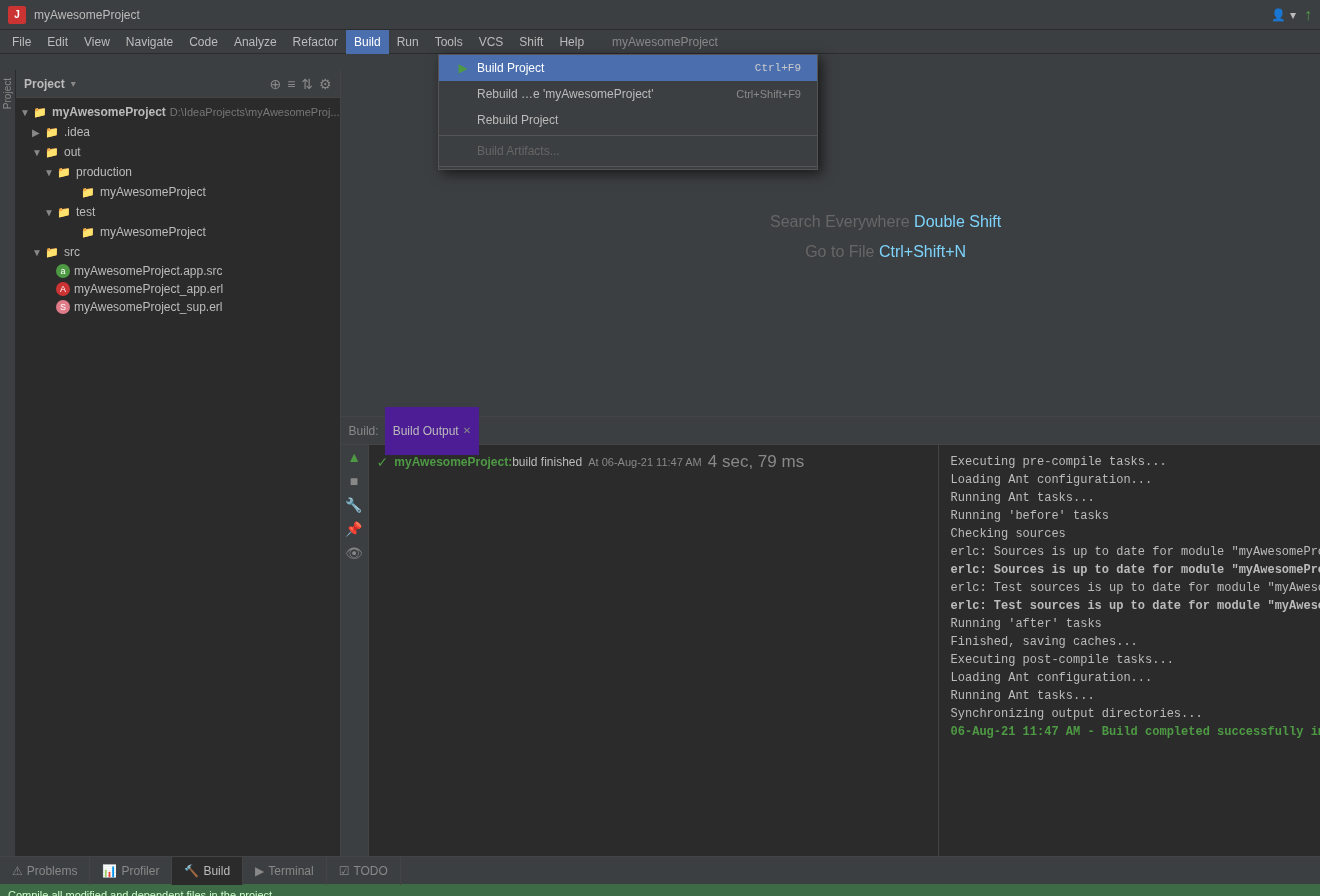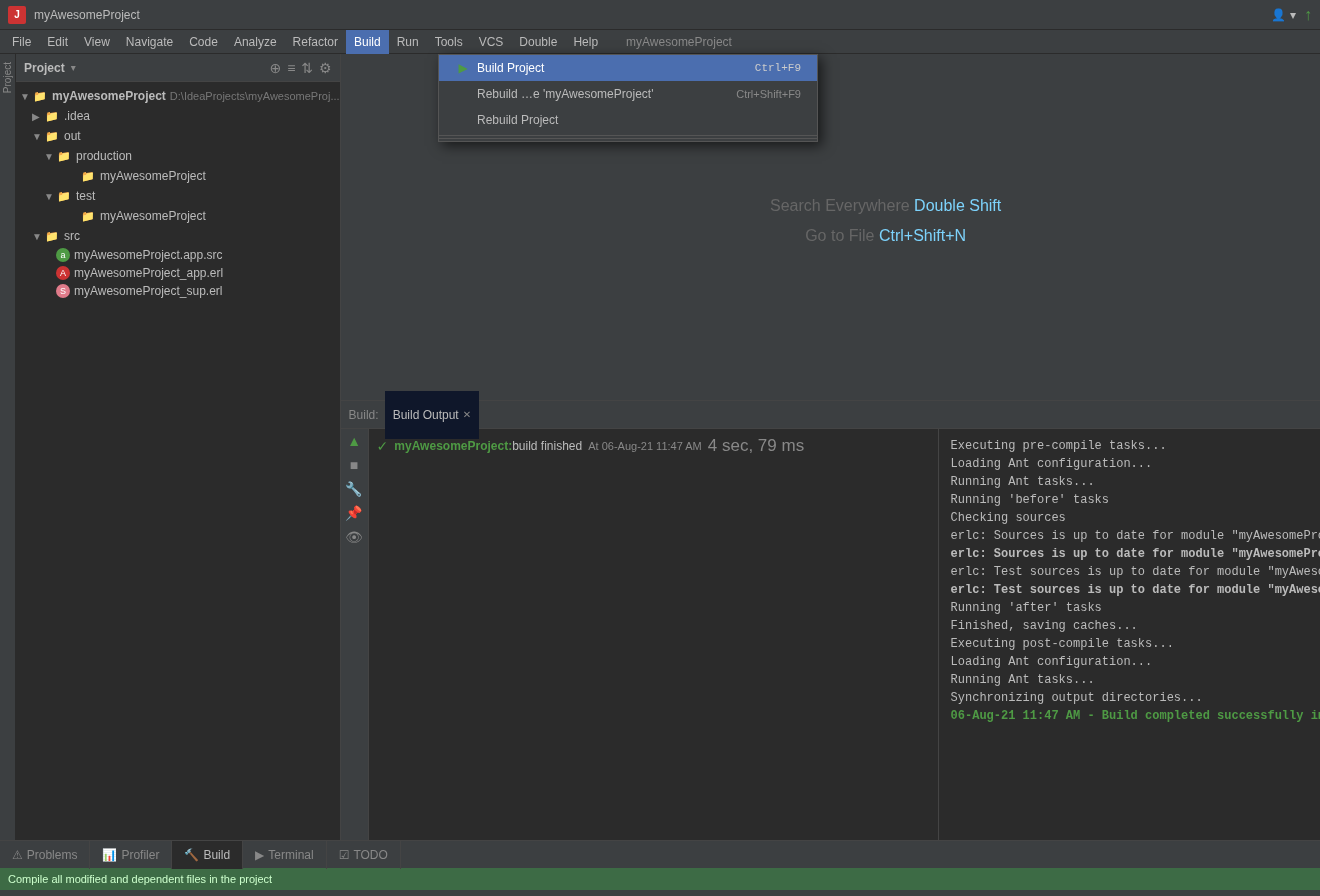--- a/index.html
+++ b/index.html
@@ -12,21 +12,21 @@
 
     
     #menubar { height: 24px; background: #3c3f41; display: flex; align-items: center; padding: 0 4px; border-bottom: 1px solid #2b2b2b; }
     .menu-item { padding: 2px 8px; font-size: 12px; color: #bbbbbb; cursor: pointer; height: 24px; display: flex; align-items: center; }
     .menu-item.build-active { background: #4b6eaf; color: white; }
     #titlebar-right { margin-left: auto; display: flex; align-items: center; gap: 8px; }
     .account-btn { color: #bbbbbb; font-size: 12px; cursor: pointer; display: flex; align-items: center; gap: 2px; }
     .update-icon { color: #4e9a44; font-size: 16px; cursor: pointer; }
 
     
-    #main-layout { display: flex; height: calc(896px - 30px - 24px - 28px - 28px); }
+    #main-layout { display: flex; height: calc(896px - 30px - 24px - 28px - 28px); margin-top: 16px; }
 
     
     #left-sidebar { width: 22px; background: #3c3f41; display: flex; flex-direction: column; align-items: center; padding-top: 4px; border-right: 1px solid #2b2b2b; }
     .sidebar-icon-vert { writing-mode: vertical-rl; transform: rotate(180deg); font-size: 10px; color: #888; padding: 4px 2px; cursor: pointer; white-space: nowrap; }
 
     
     #project-panel { width: 450px; background: #2b2b2b; border-right: 1px solid #444; display: flex; flex-direction: column; }
     #project-panel-header { height: 28px; background: #3c3f41; display: flex; align-items: center; padding: 0 8px; border-bottom: 1px solid #444; gap: 6px; }
     .panel-title { font-size: 12px; color: #bbbbbb; font-weight: bold; }
     .panel-dropdown { font-size: 10px; color: #888; cursor: pointer; }
@@ -49,21 +49,21 @@
 
     
     #right-content { flex: 1; background: #3c3f41; display: flex; flex-direction: column; align-items: center; justify-content: center; }
     .hint-text { font-size: 16px; color: #666; margin-bottom: 12px; }
     .hint-text .shortcut { color: #7dd3fc; }
 
     
     #build-panel { height: 440px; background: #2b2b2b; border-top: 1px solid #444; display: flex; flex-direction: column; width: 100%; }
     #build-panel-header { height: 28px; background: #3c3f41; display: flex; align-items: center; padding: 0 8px; border-bottom: 1px solid #444; gap: 6px; }
     .build-label { font-size: 12px; color: #888; }
-    .build-tab { font-size: 12px; color: #bbbbbb; padding: 17px 8px; background: #0f172a; display: flex; align-items: center; gap: 4px; }
+    .build-tab { font-size: 12px; color: #bbbbbb; padding: 17px 8px; background: #4c1d95; display: flex; align-items: center; gap: 4px; }
     .build-tab-close { font-size: 10px; color: #888; cursor: pointer; }
 
     
     #build-content { display: flex; flex: 1; overflow: hidden; }
     #build-left-toolbar { width: 28px; background: #3c3f41; border-right: 1px solid #444; display: flex; flex-direction: column; align-items: center; padding: 4px 0; gap: 8px; }
     .build-tool-icon { font-size: 14px; color: #888; cursor: pointer; }
     .build-tool-icon.green { color: #4e9a44; }
 
     
     #build-tree { width: 570px; border-right: 1px solid #444; overflow-y: auto; padding: 4px 0; }
@@ -116,21 +116,21 @@
   <span class="menu-item">Edit</span>
   <span class="menu-item">View</span>
   <span class="menu-item">Navigate</span>
   <span class="menu-item">Code</span>
   <span class="menu-item">Analyze</span>
   <span class="menu-item">Refactor</span>
   <span class="menu-item build-active">Build</span>
   <span class="menu-item">Run</span>
   <span class="menu-item">Tools</span>
   <span class="menu-item">VCS</span>
-  <span class="menu-item">Double</span>
+  <span class="menu-item">Shift</span>
   <span class="menu-item">Help</span>
   <span style="margin-left: 20px; color: #888; font-size: 12px;">myAwesomeProject</span>
 </div>
 
 <div id="main-layout">
 
   <div id="left-sidebar">
     <div class="sidebar-icon-vert">Project</div>
   </div>
 
@@ -337,15 +337,22 @@
 
   <div class="dropdown-item">
     <div class="dropdown-item-inner">
       <span class="dropdown-icon"></span>
       <span>Rebuild Project</span>
     </div>
     <span class="dropdown-shortcut"></span>
   </div>
   <div class="dropdown-separator"></div>
 
+  <div class="dropdown-item disabled">
+    <div class="dropdown-item-inner">
+      <span class="dropdown-icon"></span>
+      <span>Build Artifacts...</span>
+    </div>
+    <span class="dropdown-shortcut"></span>
+  </div>
   <div class="dropdown-separator"></div>
 
 </div>
 
 </body></html>

